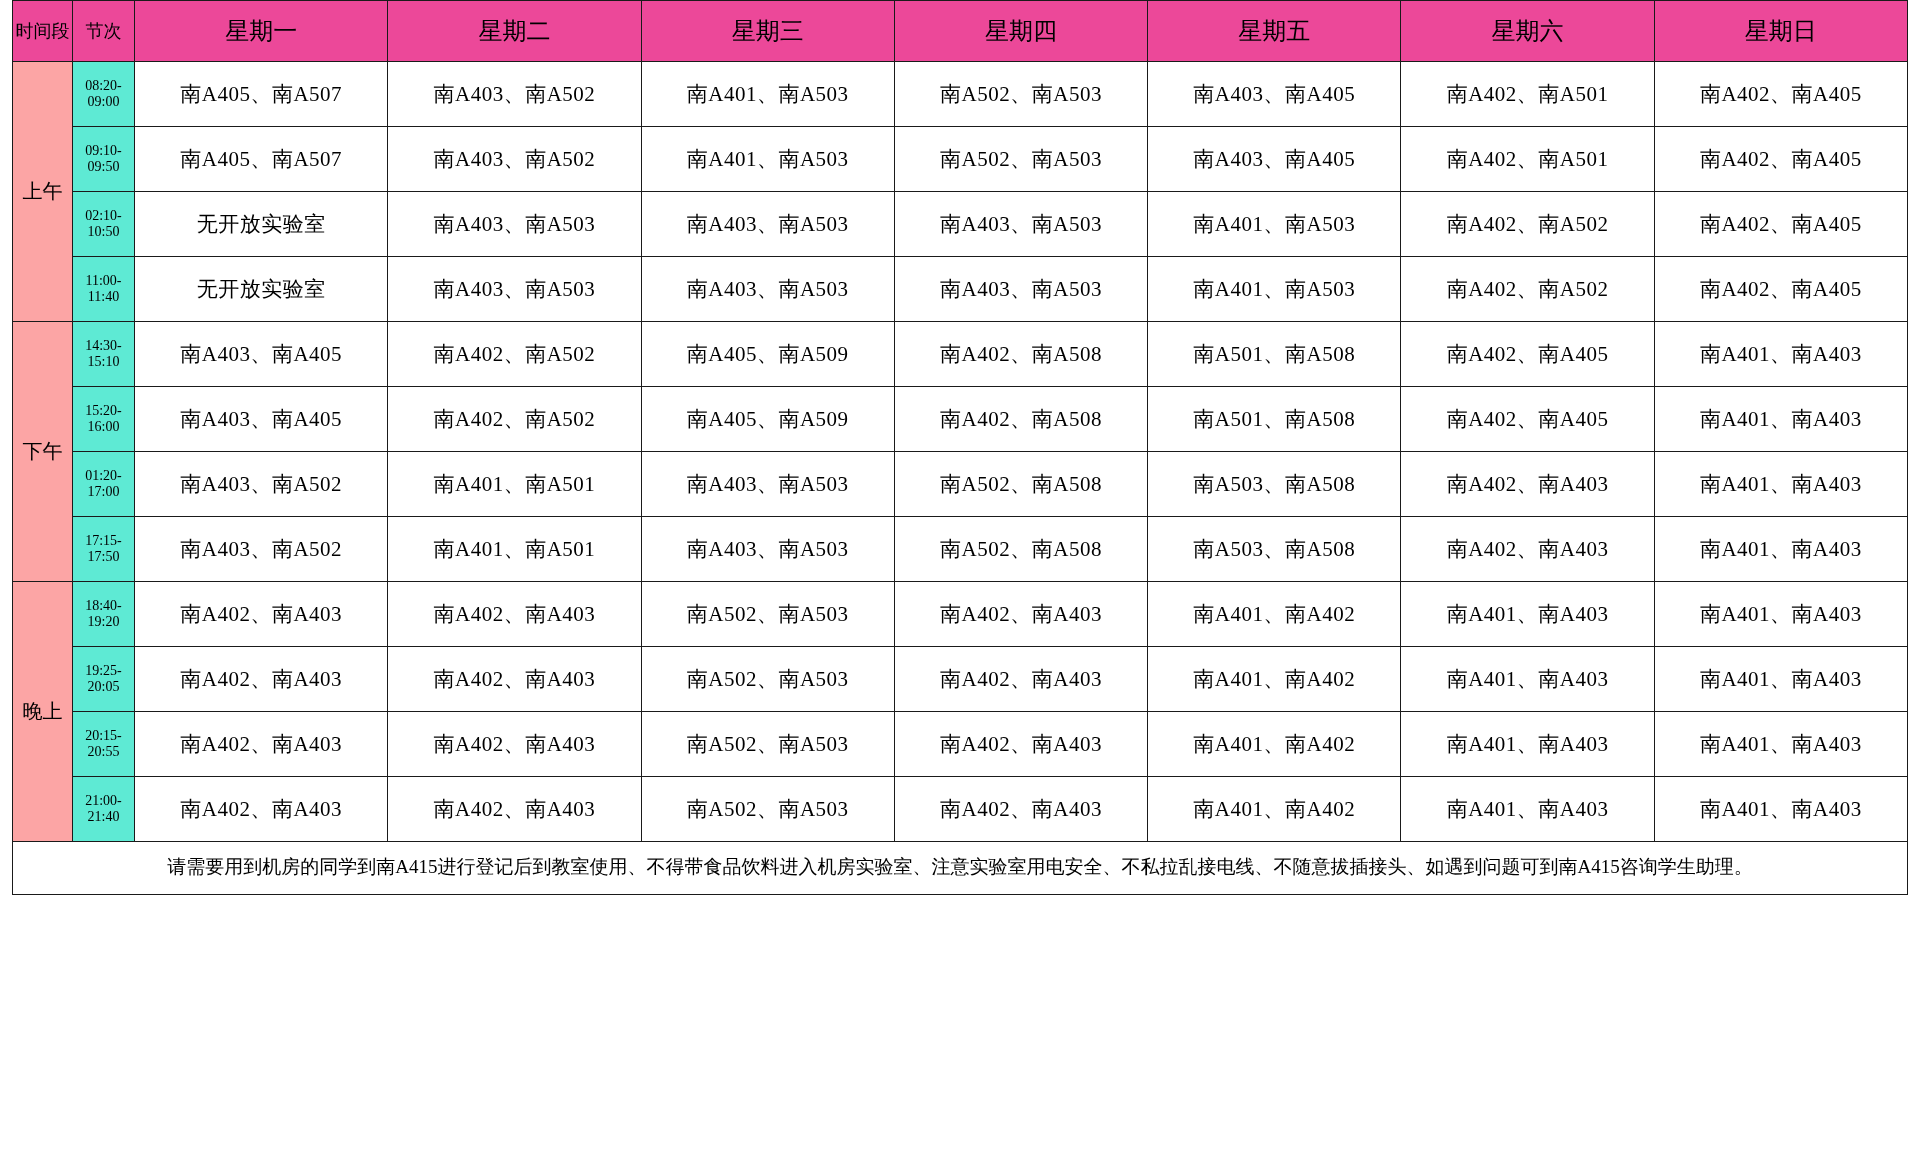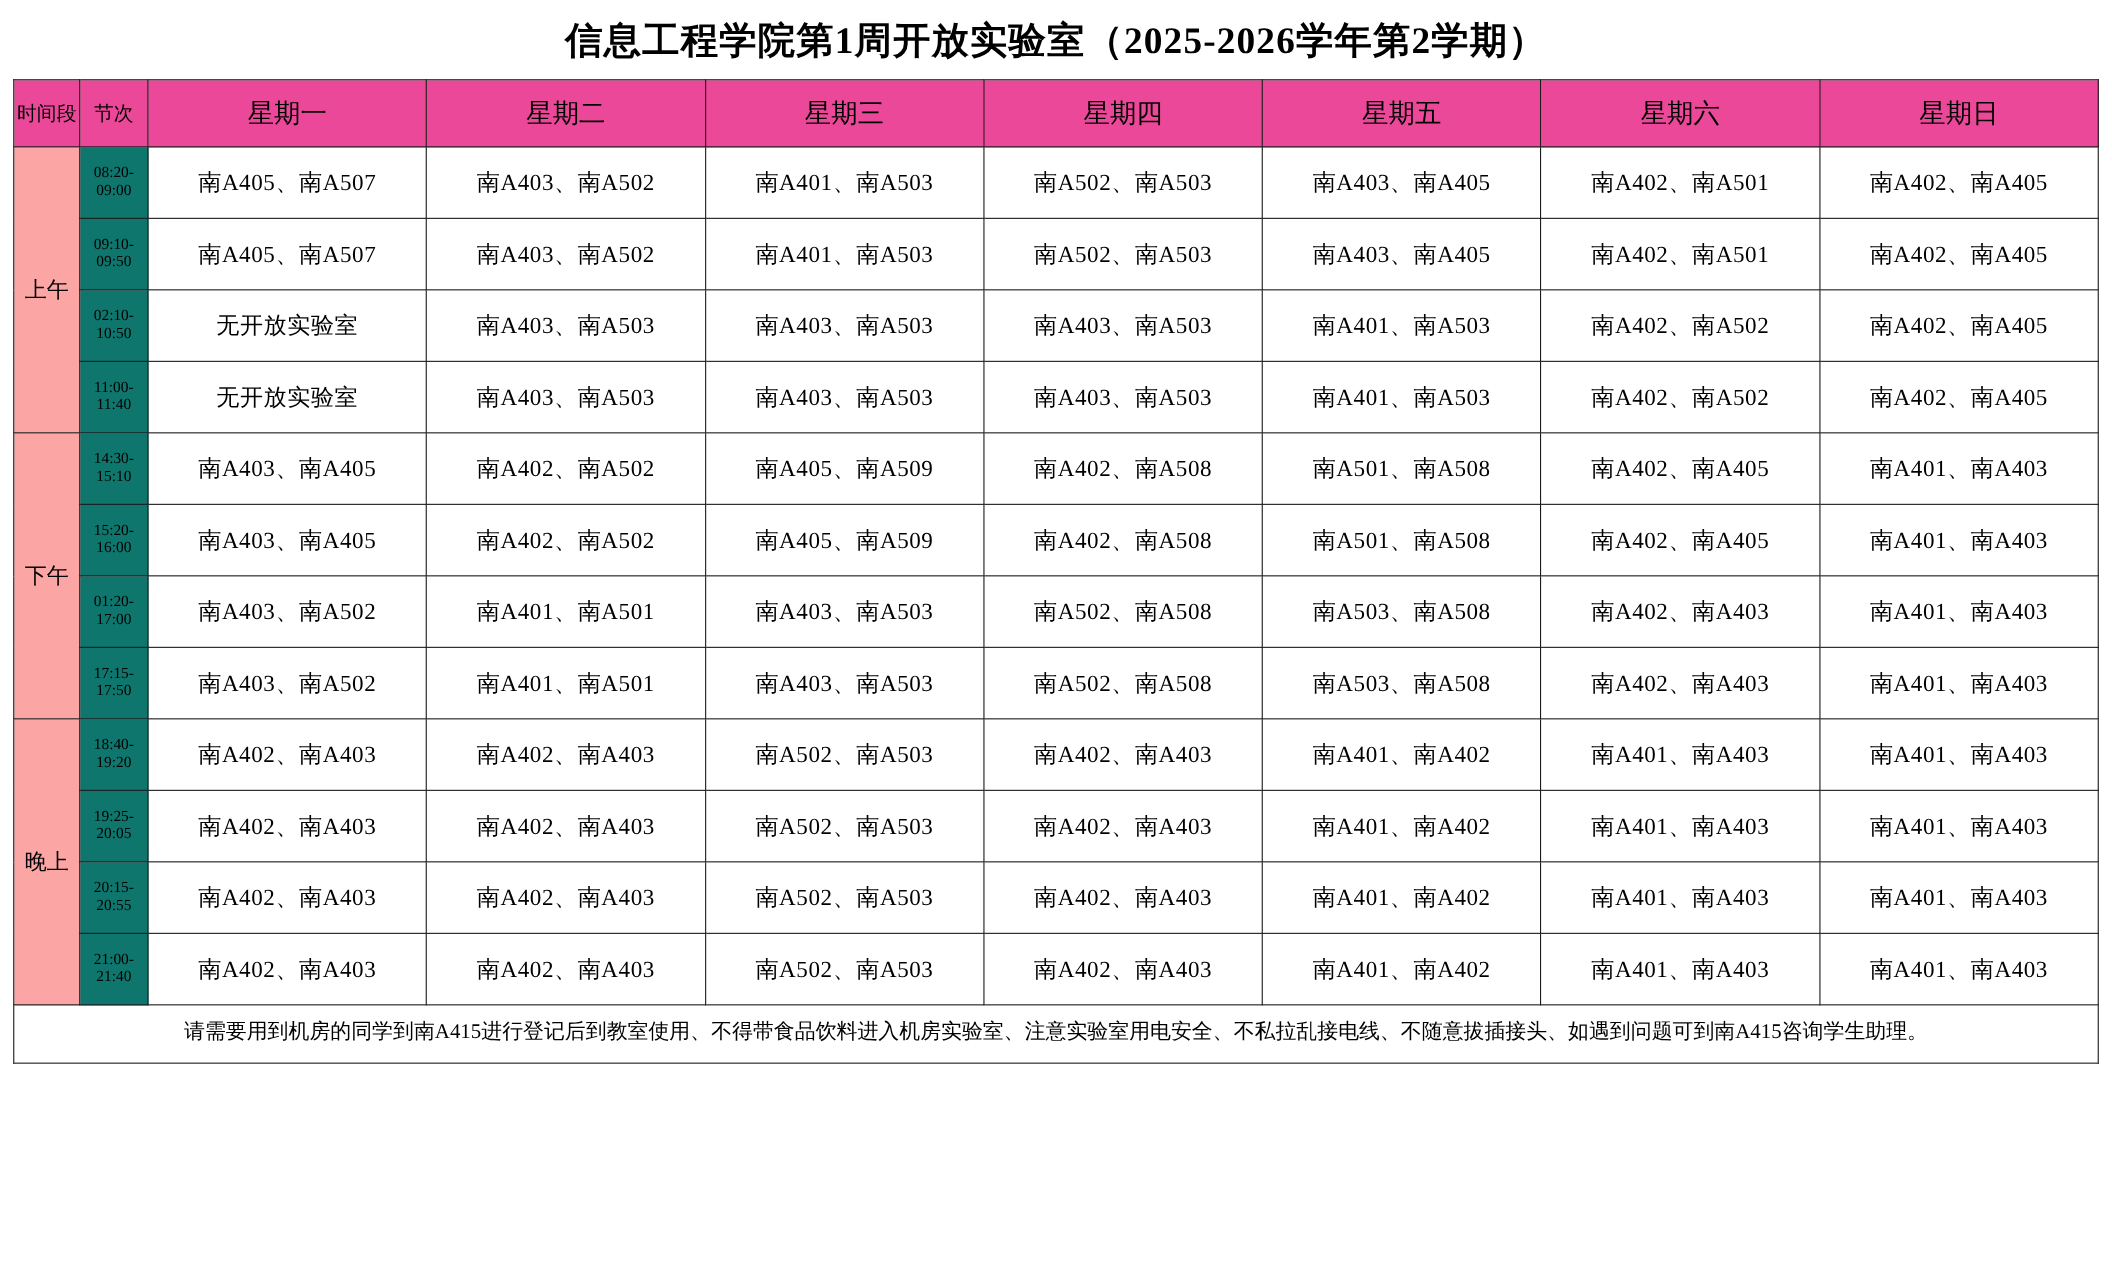--- a/index.html
+++ b/index.html
@@ -55,21 +55,21 @@
     width: 60px;
     font-size: 20px;
     font-weight: normal;
     background: #fca5a5;
     margin-top: 19px;
   }
   td.session {
     width: 62px;
     font-size: 14px;
     line-height: 1.15;
-    background: #0f766e;
+    background: #5eead4;
     padding: 2px 0;
   }
   td.cell {
     font-size: 21px;
     height: 62px;
     letter-spacing: 0.5px;
   }
   colgroup col.c-period { width: 60px; }
   colgroup col.c-session { width: 62px; }
   .footer {
@@ -80,21 +80,20 @@
     font-size: 19px;
     padding: 12px 10px 13px 10px;
     line-height: 1.4;
   }
 </style>
 </head>
 <body>
 
 <div class="page">
 
-  <div class="title">信息工程学院第1周开放实验室（2025-2026学年第2学期）</div>
 
   <table class="schedule">
     <colgroup>
       <col class="c-period">
       <col class="c-session">
       <col>
         <col>
         <col>
         <col>
         <col>

